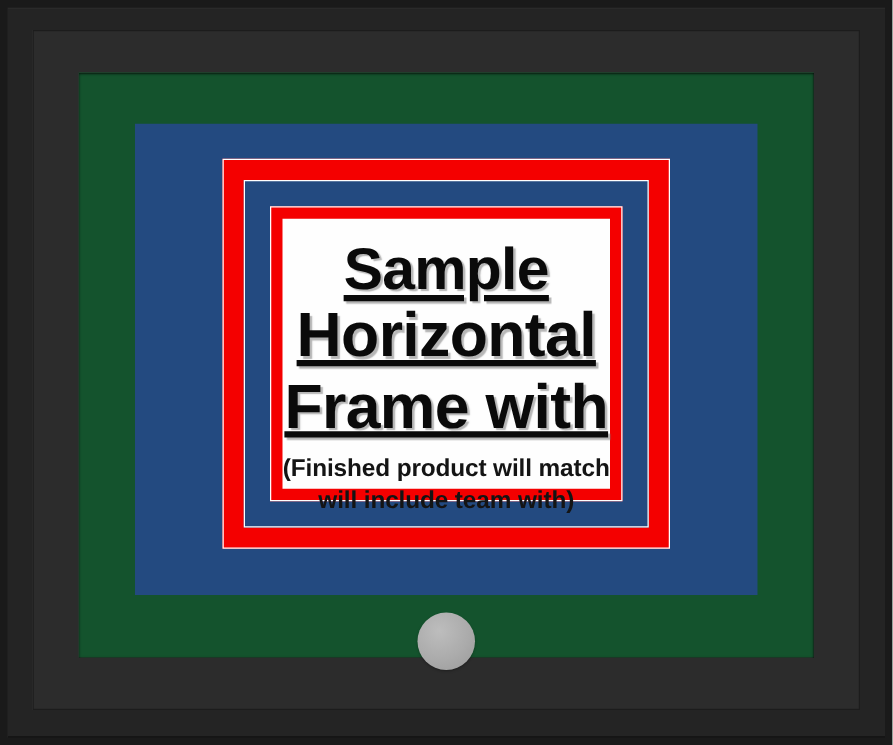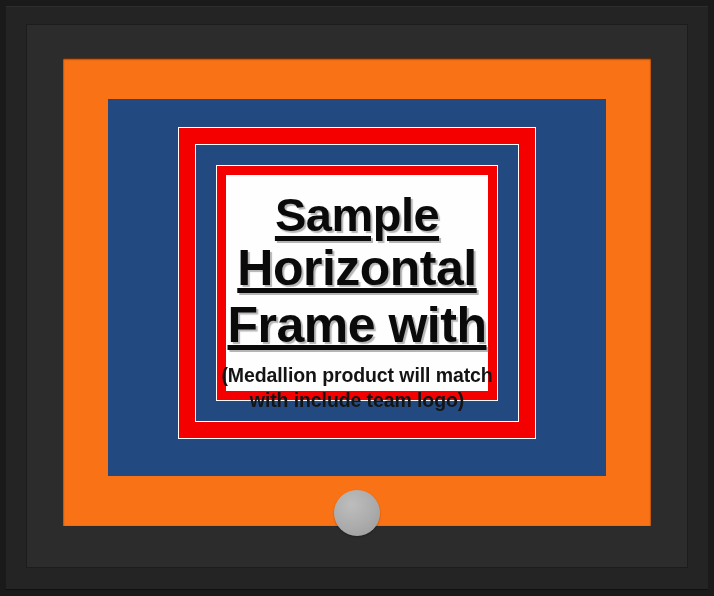--- a/index.html
+++ b/index.html
@@ -31,21 +31,21 @@
   }
   .frame-bevel-b {
     position: absolute;
     left: 20px; top: 18px; right: 20px; bottom: 22px;
     background: #2c2c2c;
     box-shadow: inset 0 0 0 1px rgba(0,0,0,0.35);
   }
   .frame-inner-lip {
     position: absolute;
     left: 37px; top: 34px; right: 37px; bottom: 42px;
-    background: #f97316;
+    background: #14532d;
     box-shadow: inset 0 1px 2px rgba(0,0,0,0.8);
   }
 
   
   .mat-blue {
     position: absolute;
     left: 45px; top: 41px; right: 45px; bottom: 50px;
     background: #234A80;
   }
 
@@ -159,22 +159,22 @@
                   <div class="panel-white">
 
                     <div class="line-sample">Sample</div>
 
                     <div class="line-big">Horizontal</div>
 
                     <div class="line-big">Frame with</div>
 
 
                     <div class="note-block">
-                      <span class="note-line">(Medallion product will match</span>
-                      <span class="note-line">with include team logo)</span>
+                      <span class="note-line">(Finished product will match</span>
+                      <span class="note-line">will include team with)</span>
                     </div>
 
                   </div>
 
                 </div>
               </div>
             </div>
           </div>
 
         </div>

